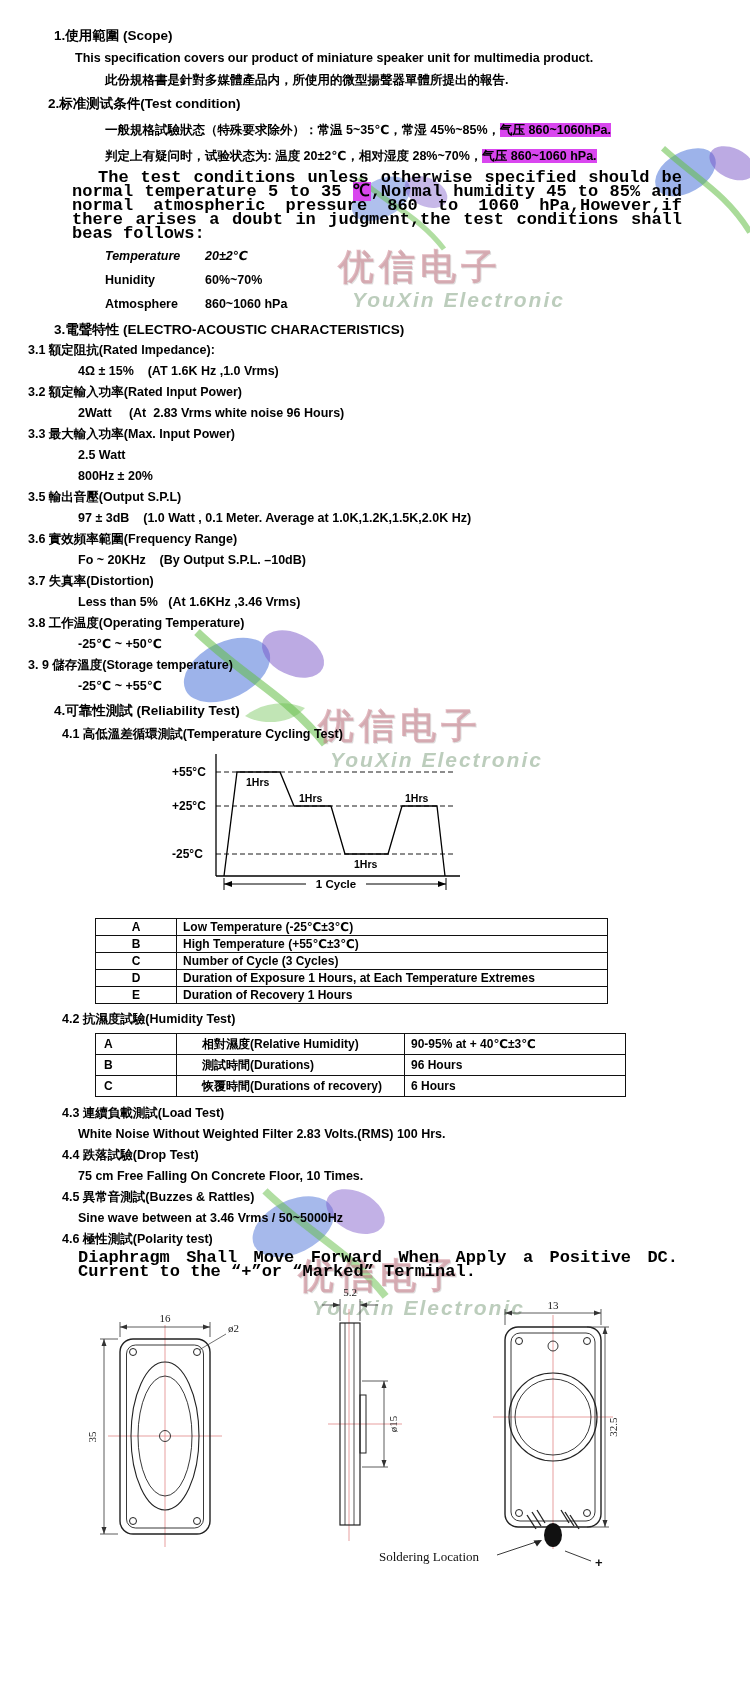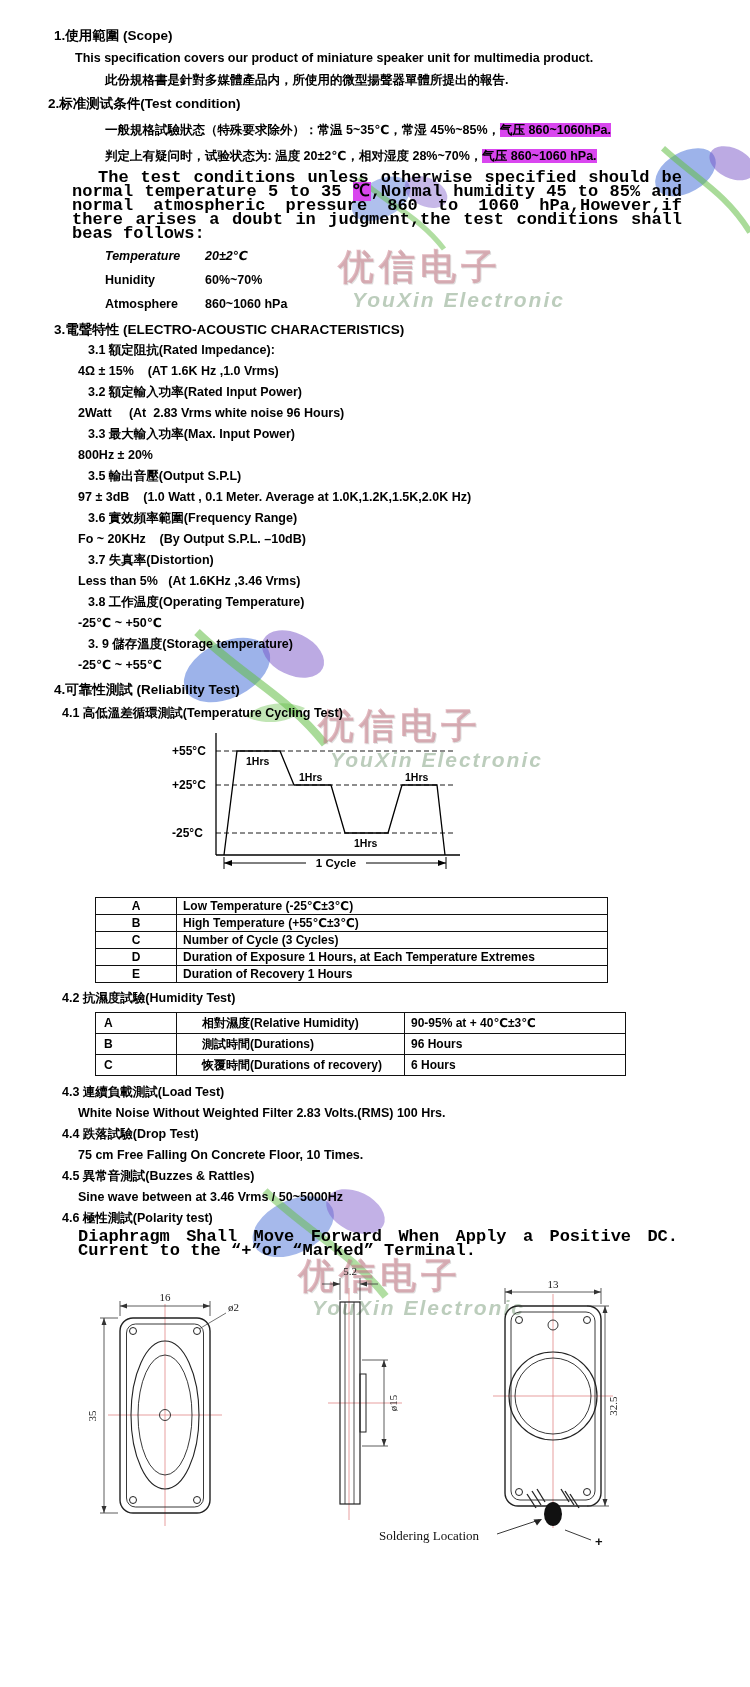--- a/index.html
+++ b/index.html
@@ -1,21 +1,21 @@
 <!DOCTYPE html>
 <html><head>
 <meta charset="utf-8">
 <style>
   html,body{margin:0;padding:0;}
   body{background:#fff;font-family:"Liberation Sans","DejaVu Sans",sans-serif;}
   .page{position:relative;width:750px;height:1687px;background:#fff;color:#000;overflow:hidden;}
   .content{position:relative;z-index:2;padding-top:18px;}
   .h1{font-size:13.5px;font-weight:bold;line-height:20px;}
   .line{font-size:12.5px;font-weight:bold;line-height:21px;white-space:pre-wrap;}
-  .ml45{margin-left:54px;} .ml48{margin-left:48px;} .ml60{margin-left:88px;}
+  .ml45{margin-left:54px;} .ml48{margin-left:48px;} .ml60{margin-left:28px;}
   .ml62{margin-left:62px;} .ml75{margin-left:75px;}
   .ml78{margin-left:78px;} .ml105{margin-left:105px;}
   .hl{background:#d946ef;}
   .para{font-size:17px;font-weight:bold;line-height:14px;margin-left:72px;width:610px;text-indent:26px;text-align:justify;font-family:Liberation Mono, monospace;}
   .cond{display:flex;line-height:24px;}
   .cond-label{width:100px;display:inline-block;}
   table{border-collapse:collapse;margin-left:95px;}
   td{border:1.6px solid #111;font-size:12px;font-weight:bold;padding:0 6px;}
   .t1 td{height:16px;line-height:14px;}
   .t1 .c-key{width:68px;text-align:center;}
@@ -85,20 +85,21 @@
     <div class="line ml105 cond"><span class="cond-label">Hunidity</span><span>60%~70%</span></div>
     <div class="line ml105 cond"><span class="cond-label">Atmosphere</span><span>860~1060 hPa</span></div>
 
     <div class="h1 ml45" style="margin-top:4px;">3.電聲特性 (ELECTRO-ACOUSTIC CHARACTERISTICS)</div>
 
     <div class="line ml60">3.1 額定阻抗(Rated Impedance):</div>
     <div class="line ml78">4Ω ± 15%    (AT 1.6K Hz ,1.0 Vrms)</div>
     <div class="line ml60">3.2 額定輸入功率(Rated Input Power)</div>
     <div class="line ml78">2Watt     (At  2.83 Vrms white noise 96 Hours)</div>
     <div class="line ml60">3.3 最大輸入功率(Max. Input Power)</div>
+    <div class="line ml78">2.5 Watt</div>
     <div class="line ml78">800Hz ± 20%</div>
     <div class="line ml60">3.5 輸出音壓(Output S.P.L)</div>
     <div class="line ml78">97 ± 3dB    (1.0 Watt , 0.1 Meter. Average at 1.0K,1.2K,1.5K,2.0K Hz)</div>
     <div class="line ml60">3.6 實效頻率範圍(Frequency Range)</div>
     <div class="line ml78">Fo ~ 20KHz    (By Output S.P.L. –10dB)</div>
     <div class="line ml60">3.7 失真率(Distortion)</div>
     <div class="line ml78">Less than 5%   (At 1.6KHz ,3.46 Vrms)</div>
     <div class="line ml60">3.8 工作温度(Operating Temperature)</div>
     <div class="line ml78">-25℃ ~ +50℃</div>
     <div class="line ml60">3. 9 儲存溫度(Storage temperature)</div>

